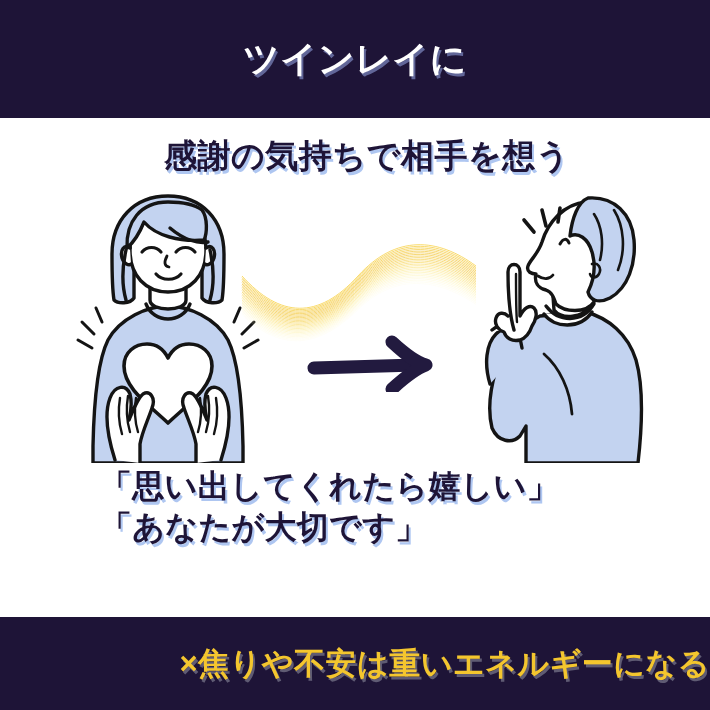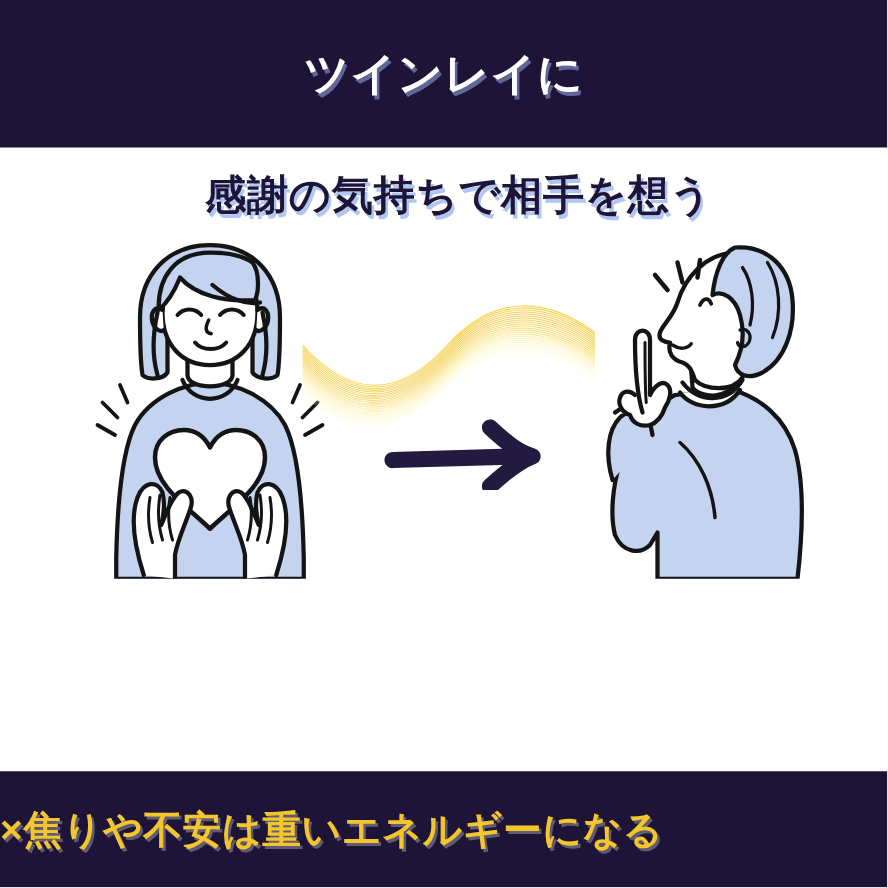--- a/index.html
+++ b/index.html
@@ -97,21 +97,21 @@
   
   .footer-bar {
     position: absolute;
     left: 0;
     top: 617px;
     width: 710px;
     height: 93px;
     background: #1e1437;
     display: flex;
     align-items: center;
-    justify-content: flex-start;
+    justify-content: flex-end;
   }
   .footer-text {
     color: #f4c62e;
     font-size: 31px;
     font-weight: bold;
     letter-spacing: 0.5px;
     white-space: nowrap;
     text-shadow: 2px 3px 0 rgba(150,150,165,0.55);
   }
 </style>
@@ -331,19 +331,21 @@
         <g stroke-width="3.6">
           <line x1="56" y1="32" x2="66" y2="44"></line>
           <line x1="74" y1="22" x2="78" y2="38"></line>
           <line x1="92" y1="20" x2="90" y2="34"></line>
         </g>
       </g>
     </svg>
   </div>
 
   <div class="quotes">
+    <div class="quote-line">「思い出してくれたら嬉しい」</div>
+    <div class="quote-line">「あなたが大切です」</div>
   </div>
 
   <div class="footer-bar">
     <div class="footer-text">×焦りや不安は重いエネルギーになる</div>
   </div>
 
 </div>
 
 </body></html>

